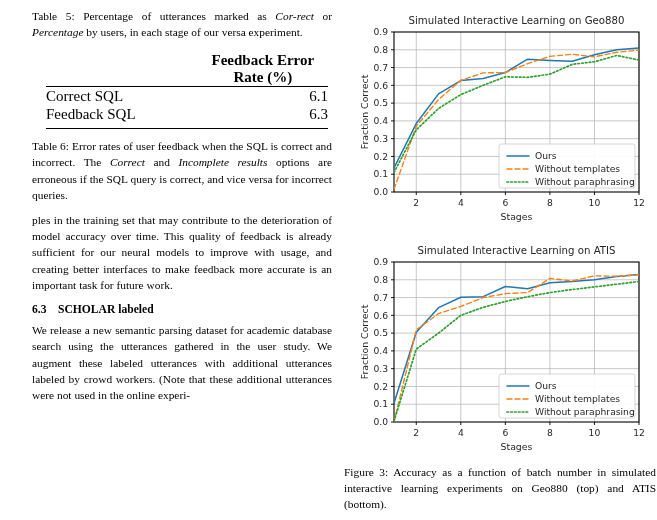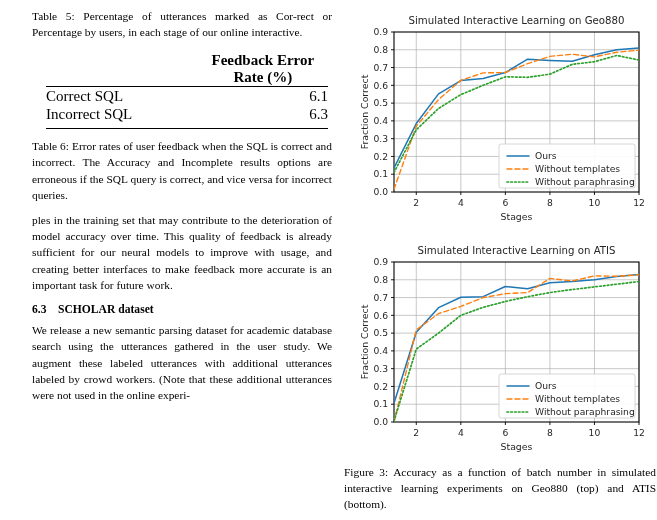--- a/index.html
+++ b/index.html
@@ -11,21 +11,21 @@
   .page{position:relative;width:657px;height:520px;}
 
   
   .col-left{
     position:absolute;left:32px;top:8px;width:300px;
     font-size:11.4px;line-height:16.2px;text-align:justify;
     font-family:"Liberation Serif", serif;
   }
   .col-left p{margin:0 0 0 0;}
   .para{margin-bottom:9px;}
-  .it{}
+  .it{font-style:italic;}
 
   table.tbl{
     border-collapse:collapse;width:282px;margin:11px 0 9px 14px;
     font-size:15px;
   }
   table.tbl td,table.tbl th{padding:1px 0;}
   .rule-mid td{border-top:0.9px solid #000;}
   .rule-bot td{border-bottom:1.1px solid #000;}
   th.hdr{
     font-weight:bold;text-align:center;padding:3px 0 3px 0;
@@ -57,51 +57,51 @@
   .axlab{font-size:9.4px;}
   .legtxt{font-size:9.2px;}
 </style>
 </head>
 <body>
 
 <div class="page">
 
   <div class="col-left">
 
-    <p class="para"><span>Table 5: Percentage of utterances marked as </span><span class="it">Cor-rect</span><span> or </span><span class="it">Percentage</span><span> by users, in each stage of our online interactive.</span></p>
+    <p class="para"><span>Table 5: Percentage of utterances marked as </span><span class="it">Cor-rect</span><span> or </span><span class="it">Percentage</span><span> by users, in each stage of our versa experiment.</span></p>
 
     <table class="tbl">
       <tbody>
           <tr class="rule-top">
         <th></th>
         <th class="hdr">Feedback Error Rate (%)</th>
       </tr>
       <tr class="rule-mid">
         <td class="rowlabel">Correct SQL</td>
         <td class="rowval">6.1</td>
       </tr>
       <tr>
-        <td class="rowlabel">Incorrect SQL</td>
+        <td class="rowlabel">Feedback SQL</td>
         <td class="rowval">6.3</td>
       </tr>
       <tr class="rule-bot spacer-row">
         <td></td>
         <td></td>
       </tr>
     </tbody>
       </table>
 
-    <p class="para"><span>Table 6: Error rates of user feedback when the SQL is correct and incorrect. The </span><span class="it">Accuracy</span><span> and </span><span class="it">Incomplete results</span><span> options are erroneous if the SQL query is correct, and vice versa for incorrect queries.</span></p>
+    <p class="para"><span>Table 6: Error rates of user feedback when the SQL is correct and incorrect. The </span><span class="it">Correct</span><span> and </span><span class="it">Incomplete results</span><span> options are erroneous if the SQL query is correct, and vice versa for incorrect queries.</span></p>
 
     <div style="height:9px"></div>
 
     <p class="para">ples in the training set that may contribute to the deterioration of model accuracy over time. This quality of feedback is already sufficient for our neural models to improve with usage, and creating better interfaces to make feedback more accurate is an important task for future work.</p>
 
     <div class="sec-head">
-      <span class="num">6.3</span><span>SCHOLAR dataset</span>
+      <span class="num">6.3</span><span>SCHOLAR labeled</span>
     </div>
 
     <p>We release a new semantic parsing dataset for academic database search using the utterances gathered in the user study. We augment these labeled utterances with additional utterances labeled by crowd workers. (Note that these additional utterances were not used in the online experi-</p>
   </div>
 
   <div class="col-right">
 
     <div class="figwrap" style="top:0px">
       <svg width="302" height="224" viewBox="0 0 302 224">
         <g id="chart0">

